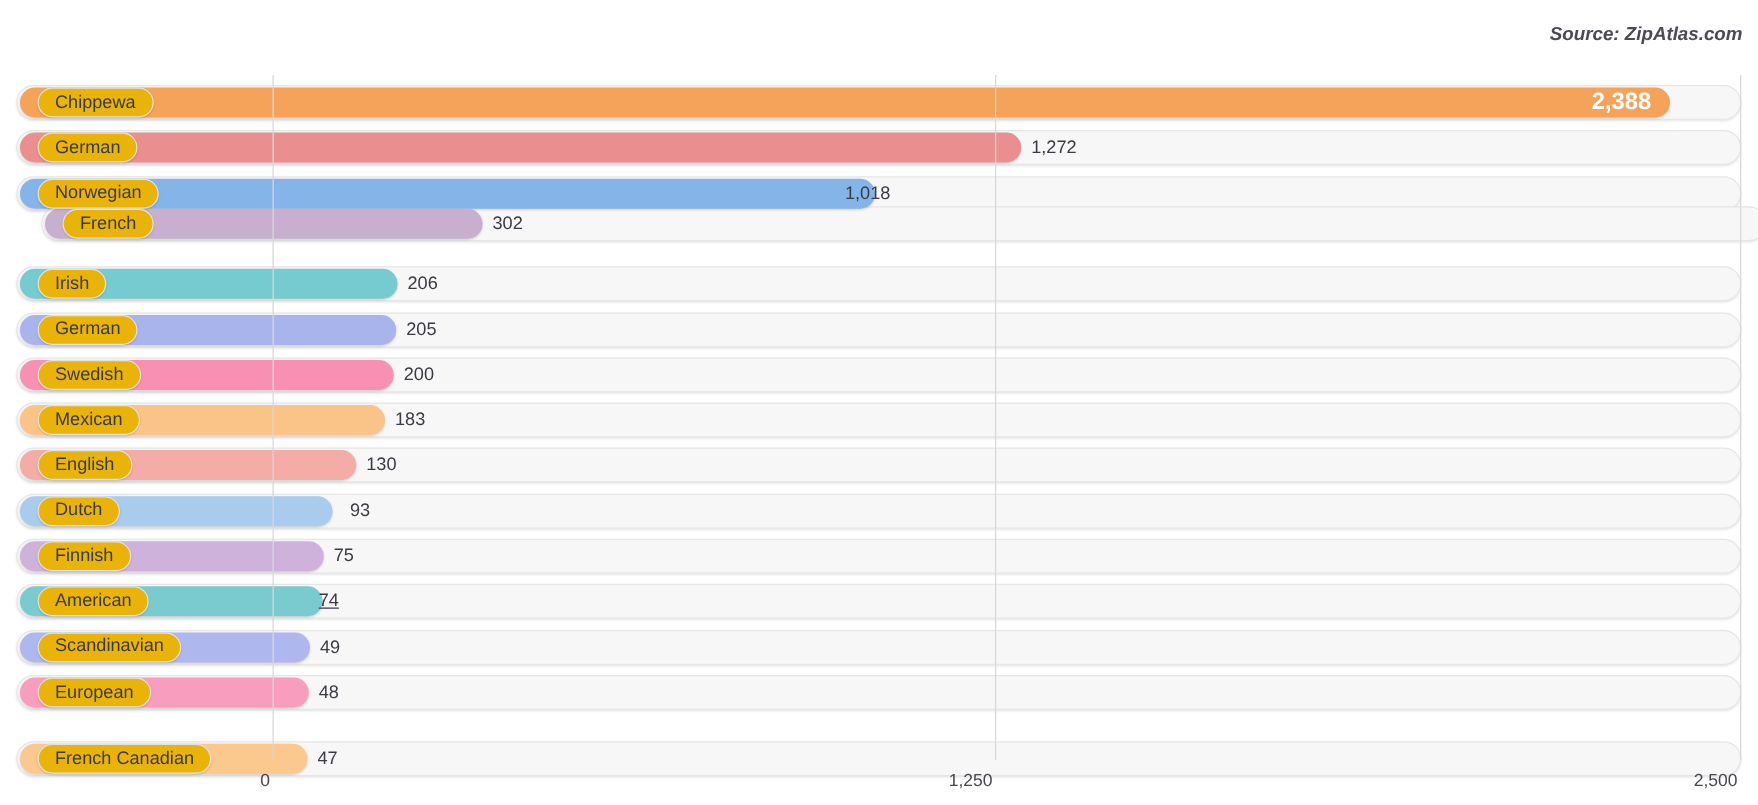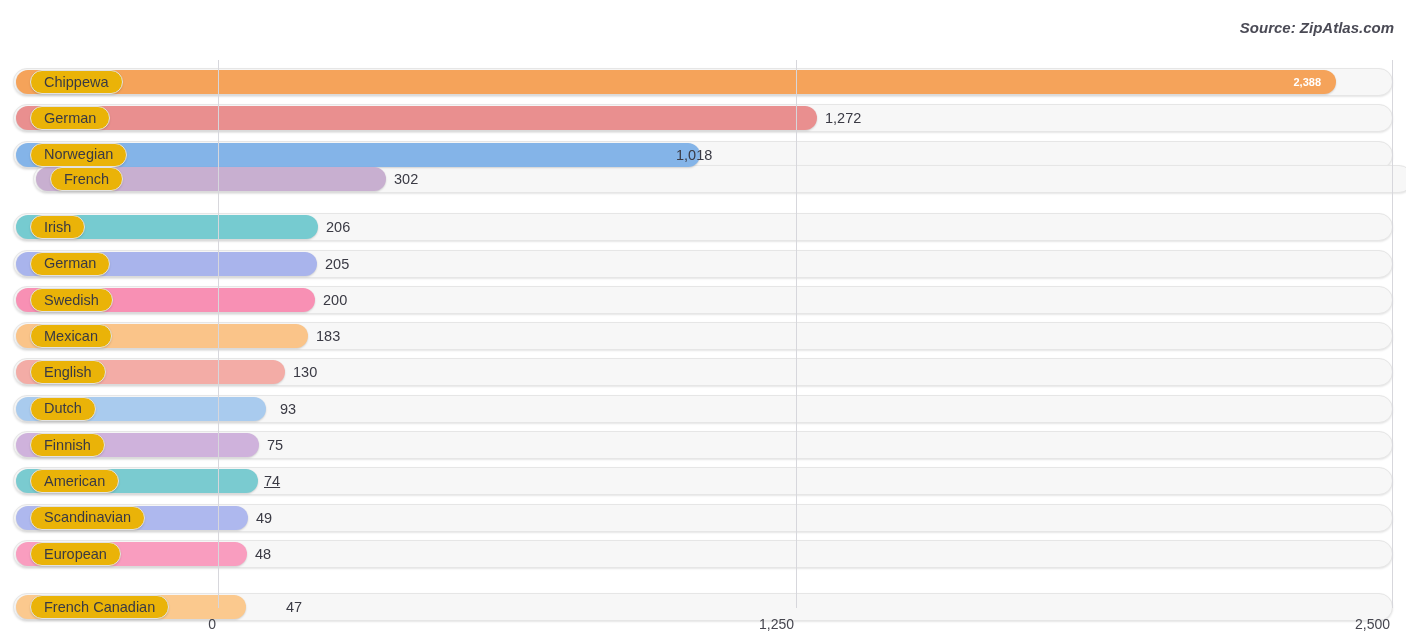--- a/index.html
+++ b/index.html
@@ -70,21 +70,21 @@
   }
   .value-out{
     position:absolute;top:2px;height:24px;
     display:flex;align-items:center;
     font-size:14.5px;color:#3a3a44;
     white-space:nowrap;z-index:5;
   }
   .value-in{
     position:absolute;top:2px;height:24px;
     display:flex;align-items:center;
-    font-size:11px;color:#ffffff;font-weight:bold;
+    font-size:19px;color:#ffffff;font-weight:bold;
     white-space:nowrap;z-index:5;
   }
 
   
   #axis{
     position:absolute;left:0;top:608px;width:1406px;height:36px;
   }
   .tick{
     position:absolute;top:8px;
     font-size:14px;color:#46464f;
@@ -193,21 +193,21 @@
             <span class="pill-label">Finnish</span>
           </div>
           <div class="value-out" style="left: 267px;">75</div>
         </div>
         <div class="row" style="top: 407.3px;">
           <div class="track" style="width: 1380px;"></div>
           <div class="bar" style="width: 242px; background: rgb(122, 203, 208);"></div>
           <div class="pill">
             <span class="pill-label">American</span>
           </div>
-          <div class="value-out" style="left: 264px; text-decoration: underline;">74</div>
+          <div class="value-out" style="left: 255px; text-decoration: underline;">74</div>
         </div>
         <div class="row" style="top: 443.6px;">
           <div class="track" style="width: 1380px;"></div>
           <div class="bar" style="width: 232px; background: rgb(174, 184, 238);"></div>
           <div class="pill">
             <span class="pill-label">Scandinavian</span>
           </div>
           <div class="value-out" style="left: 256px;">49</div>
         </div>
         <div class="row" style="top: 479.9px;">
@@ -217,21 +217,21 @@
             <span class="pill-label">European</span>
           </div>
           <div class="value-out" style="left: 255px;">48</div>
         </div>
         <div class="row" style="top: 533px;">
           <div class="track" style="width: 1380px;"></div>
           <div class="bar" style="width: 230px; background: rgb(251, 201, 142);"></div>
           <div class="pill">
             <span class="pill-label">French Canadian</span>
           </div>
-          <div class="value-out" style="left: 254px; margin-left: 32px;">47</div>
+          <div class="value-out" style="left: 254px;">47</div>
         </div>
       </div>
   </div>
 
   <div id="axis">
       <div class="tick" style="left: 216px;">0</div>
       <div class="tick" style="left: 794px;">1,250</div>
       <div class="tick" style="left: 1390px;">2,500</div>
     </div>
 

